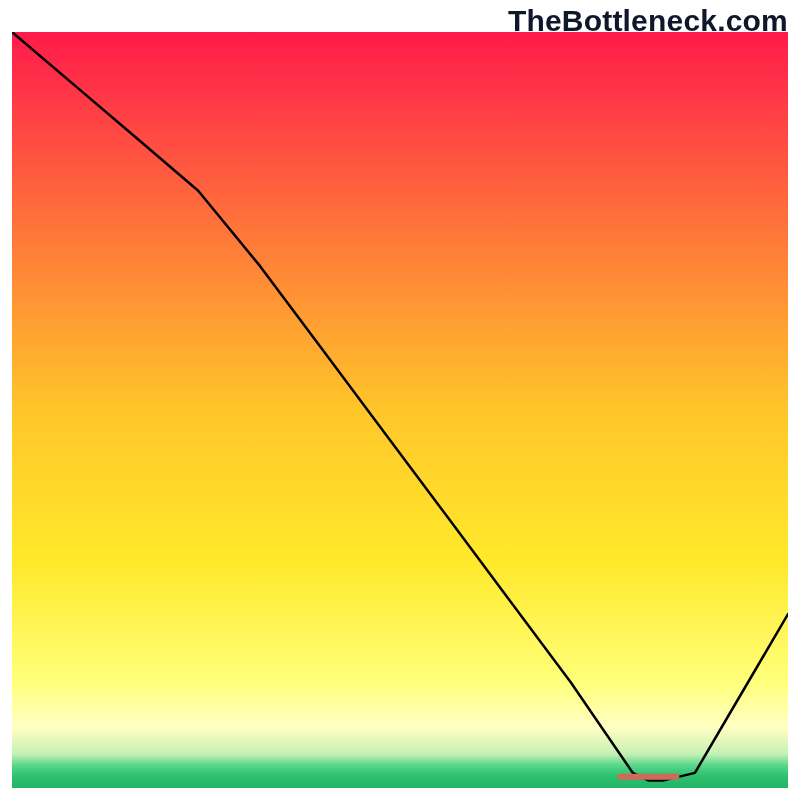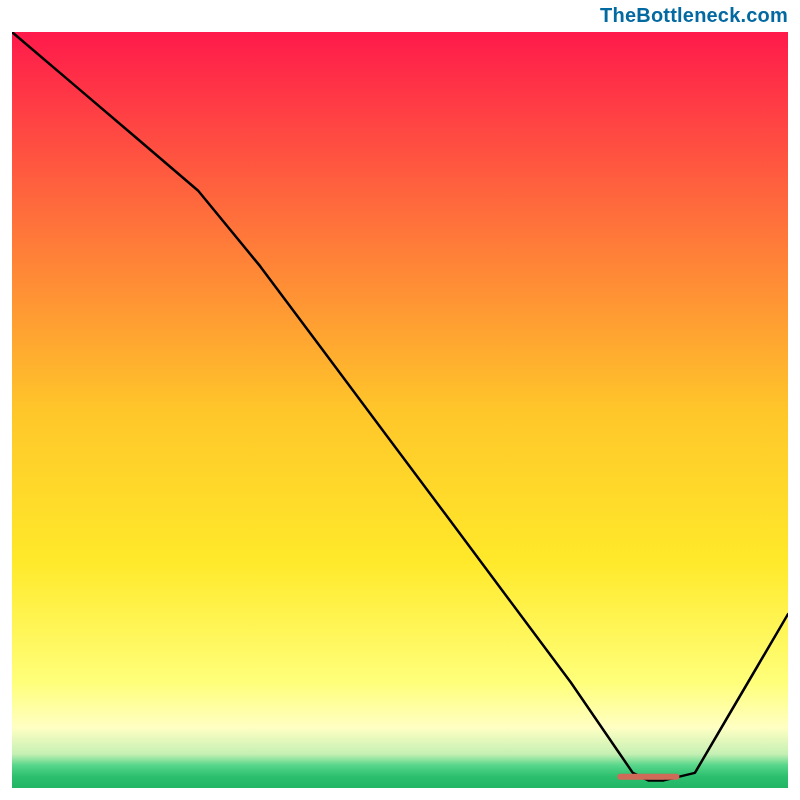--- a/index.html
+++ b/index.html
@@ -13,23 +13,23 @@
   }
   .stage {
     position: relative;
     width: 800px;
     height: 800px;
   }
   .watermark {
     position: absolute;
     top: 4px;
     right: 12px;
-    font-size: 20px;
+    font-size: 30px;
     font-weight: 600;
-    color: #0369a1;
+    color: #0f172a;
     letter-spacing: 0.2px;
     user-select: none;
   }
   .plot {
     position: absolute;
     left: 12px;
     top: 32px;
     width: 776px;
     height: 756px;
   }

